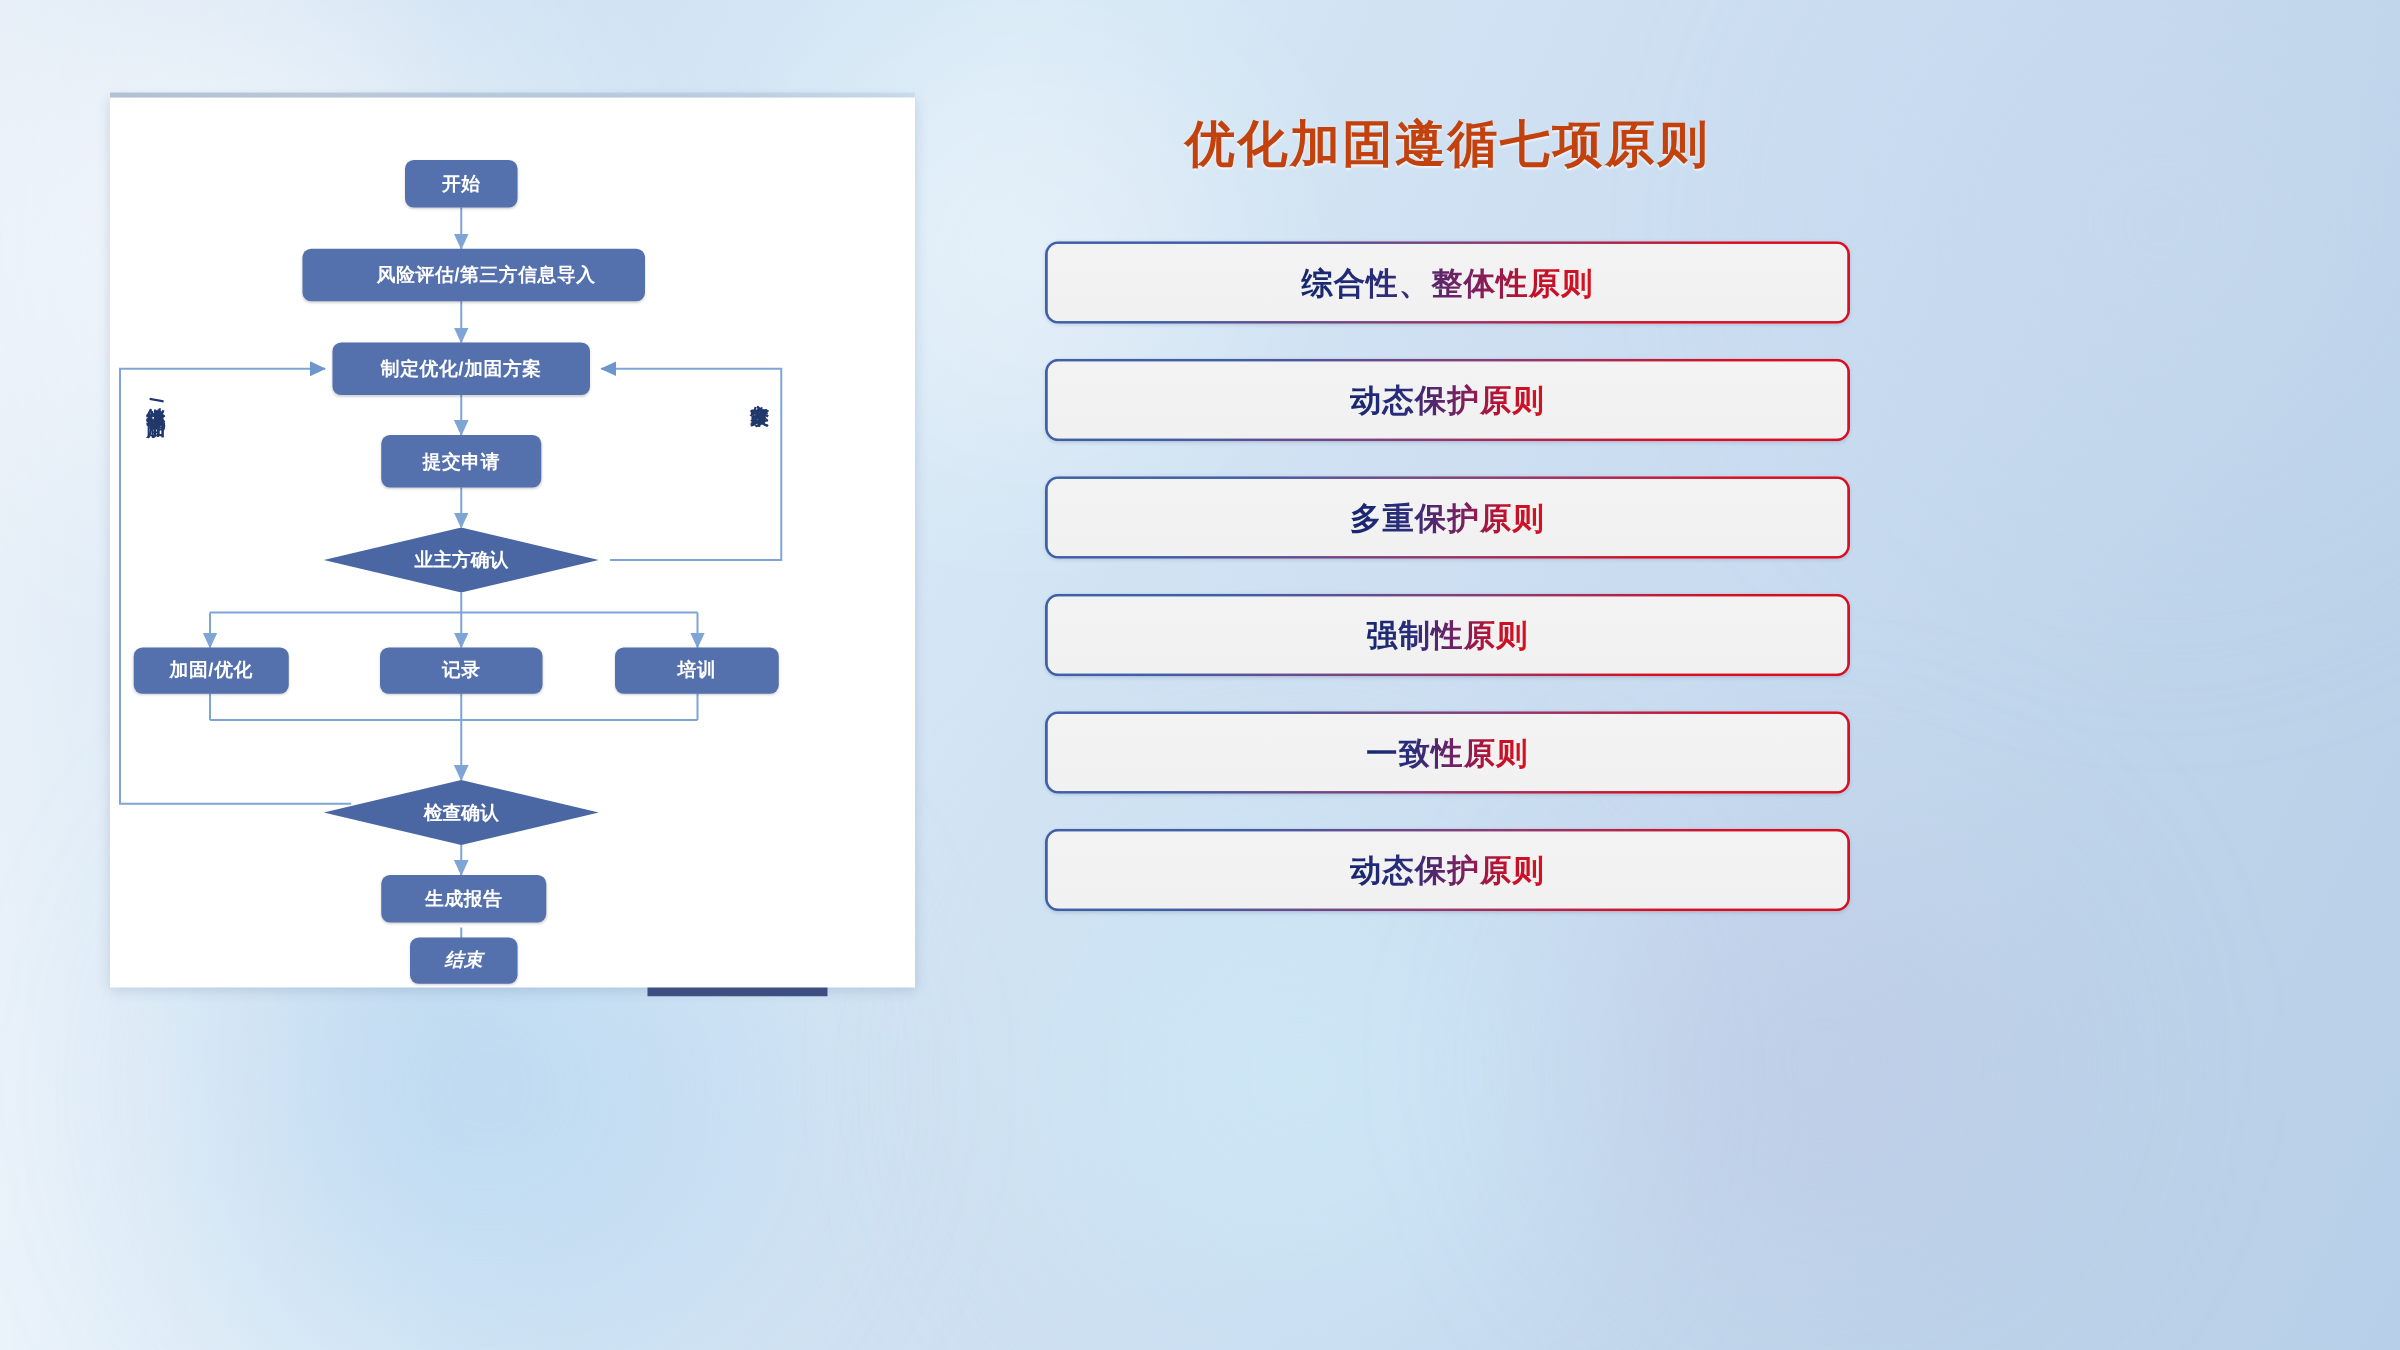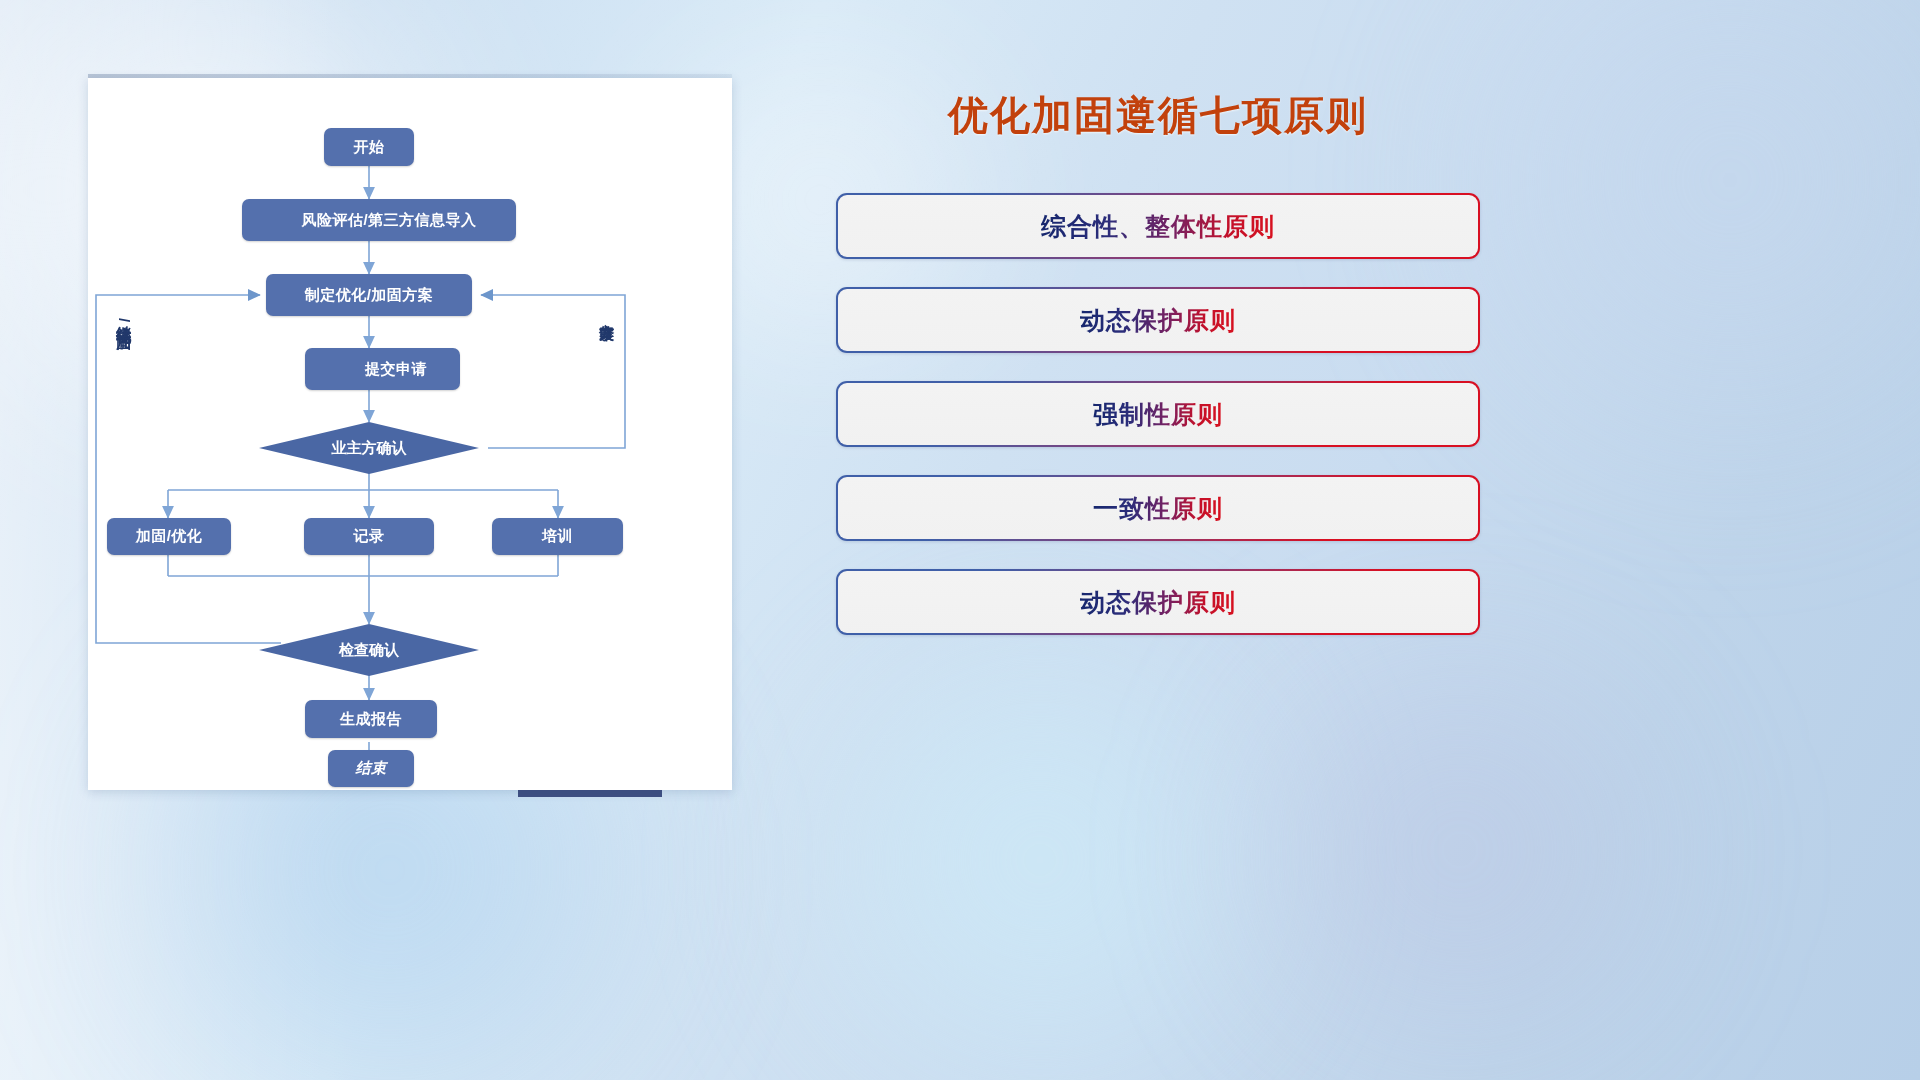--- a/index.html
+++ b/index.html
@@ -161,21 +161,21 @@
         <path d="M193,565 L8,565 L8,217 L172,217" marker-end="url(#ahl)"></path>
       </g>
     </svg>
 
     <div class="node" style="left:236px;top:50px;width:90px;height:38px;">开始</div>
 
     <div class="node" style="left:154px;top:121px;width:254px;height:42px;padding-left:20px;">风险评估/第三方信息导入</div>
 
     <div class="node" style="left:178px;top:196px;width:206px;height:42px;">制定优化/加固方案</div>
 
-    <div class="node" style="left:217px;top:270px;width:128px;height:42px;padding-left:27px;">提交申请</div>
+    <div class="node" style="left:217px;top:270px;width:128px;height:42px;">提交申请</div>
 
     <div class="diamond" style="left:171px;top:344px;width:220px;height:52px;">业主方确认</div>
 
     <div class="node" style="left:19px;top:440px;width:124px;height:37px;">加固/优化</div>
 
     <div class="node" style="left:216px;top:440px;width:130px;height:37px;">记录</div>
 
     <div class="node" style="left:404px;top:440px;width:131px;height:37px;">培训</div>
 
     <div class="diamond" style="left:171px;top:546px;width:220px;height:52px;">检查确认</div>
@@ -196,20 +196,23 @@
 
 
   <div class="pcard">
     <span class="pcard-text">综合性、整体性原则</span>
   </div>
 
   <div class="pcard">
     <span class="pcard-text">动态保护原则</span>
   </div>
 
+  <div class="pcard">
+    <span class="pcard-text">多重保护原则</span>
+  </div>
 
   <div class="pcard">
     <span class="pcard-text">强制性原则</span>
   </div>
 
   <div class="pcard">
     <span class="pcard-text">一致性原则</span>
   </div>
 
   <div class="pcard">

